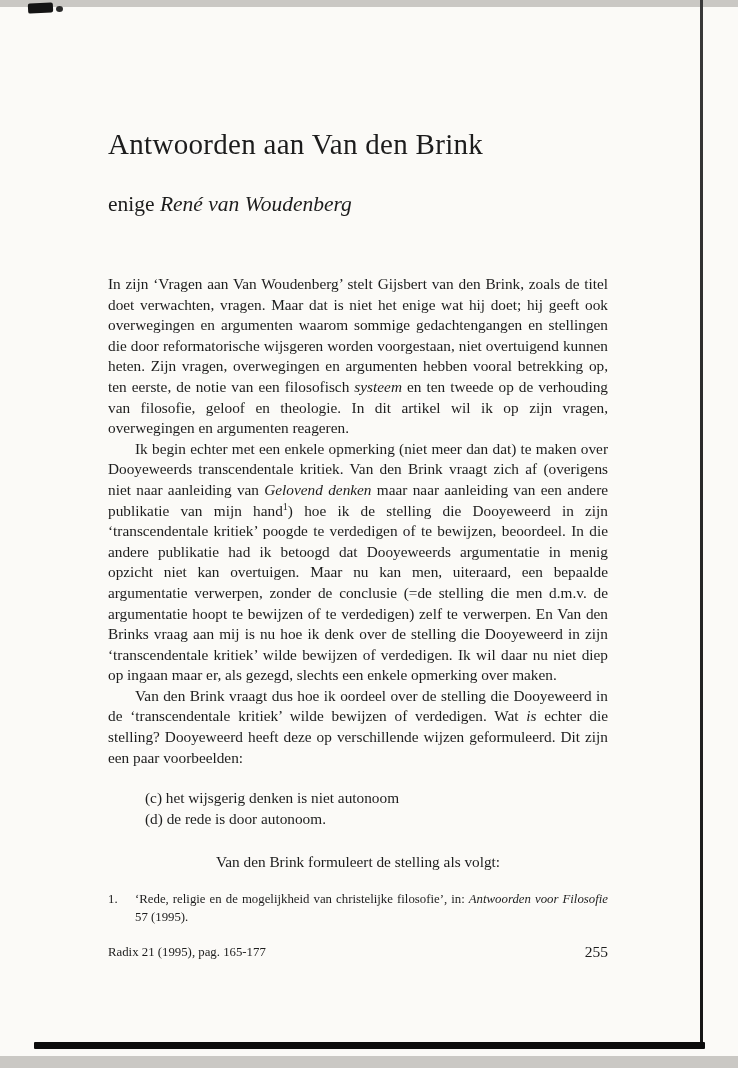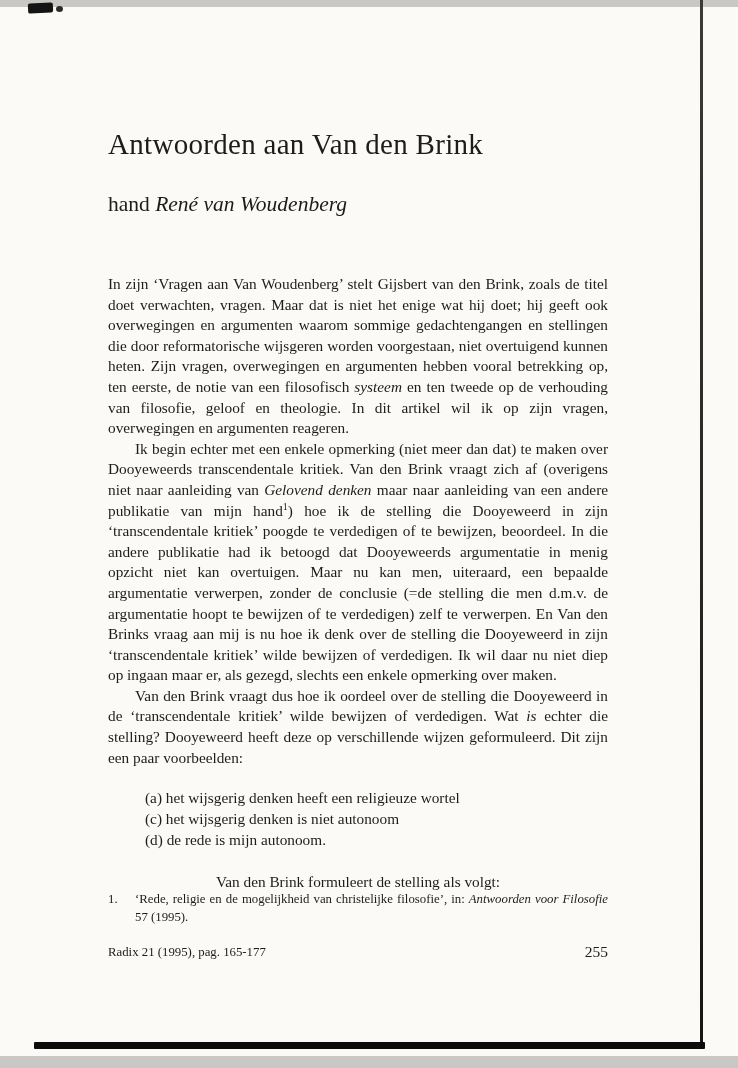--- a/index.html
+++ b/index.html
@@ -60,33 +60,32 @@
 
 <div class="top-band"></div>
 <div class="blob1"></div>
 <div class="blob2"></div>
 <div class="right-line"></div>
 <div class="bottom-bar"></div>
 <div class="bottom-band"></div>
 
 <h1 class="title">Antwoorden aan Van den Brink</h1>
 
-<div class="byline"><span>hand</span> <span class="it">René van Woudenberg</span></div>
+<div class="byline"><span>enige</span> <span class="it">René van Woudenberg</span></div>
 
 <div class="body-text">
   <p class="para"><span>In zijn ‘Vragen aan Van Woudenberg’ stelt Gijsbert van den Brink, zoals de titel doet verwachten, vragen. Maar dat is niet het enige wat hij doet; hij geeft ook overwegingen en argumenten waarom sommige gedachtengangen en stellingen die door reformatorische wijsgeren worden voorgestaan, niet overtuigend kunnen heten. Zijn vragen, overwegingen en argumenten hebben vooral betrekking op, ten eerste, de notie van een filosofisch </span><span class="it">systeem</span><span> en ten tweede op de verhouding van filosofie, geloof en theologie. In dit artikel wil ik op zijn vragen, overwegingen en argumenten reageren.</span></p>
 
   <p class="para indent"><span>Ik begin echter met een enkele opmerking (niet meer dan dat) te maken over Dooyeweerds transcendentale kritiek. Van den Brink vraagt zich af (overigens niet naar aanleiding van </span><span class="it">Gelovend denken</span><span> maar naar aanleiding van een andere publikatie van mijn hand</span><sup class="fnref">1</sup><span>) hoe ik de stelling die Dooyeweerd in zijn ‘transcendentale kritiek’ poogde te verdedigen of te bewijzen, beoordeel. In die andere publikatie had ik betoogd dat Dooyeweerds argumentatie in menig opzicht niet kan overtuigen. Maar nu kan men, uiteraard, een bepaalde argumentatie verwerpen, zonder de conclusie (=de stelling die men d.m.v. de argumentatie hoopt te bewijzen of te verdedigen) zelf te verwerpen. En Van den Brinks vraag aan mij is nu hoe ik denk over de stelling die Dooyeweerd in zijn ‘transcendentale kritiek’ wilde bewijzen of verdedigen. Ik wil daar nu niet diep op ingaan maar er, als gezegd, slechts een enkele opmerking over maken.</span></p>
 
   <p class="para indent"><span>Van den Brink vraagt dus hoe ik oordeel over de stelling die Dooyeweerd in de ‘transcendentale kritiek’ wilde bewijzen of verdedigen. Wat </span><span class="it">is</span><span> echter die stelling? Dooyeweerd heeft deze op verschillende wijzen geformuleerd. Dit zijn een paar voorbeelden:</span></p>
 
   <div class="example-list">
-    <div class="example-item">(a) het wijsgerig denken heeft een religieuze wortel</div>
     <div class="example-item">(c) het wijsgerig denken is niet autonoom</div>
-    <div class="example-item">(d) de rede is mijn autonoom.</div>
+    <div class="example-item">(d) de rede is door autonoom.</div>
   </div>
 
   <p class="para closing">Van den Brink formuleert de stelling als volgt:</p>
 </div>
 
 <div class="footnote">
   <div class="fn-num">1.</div>
   <div class="fn-text"><span>‘Rede, religie en de mogelijkheid van christelijke filosofie’, in: </span><span class="it">Antwoorden voor Filosofie</span><span> 57 (1995).</span></div>
 </div>
 

